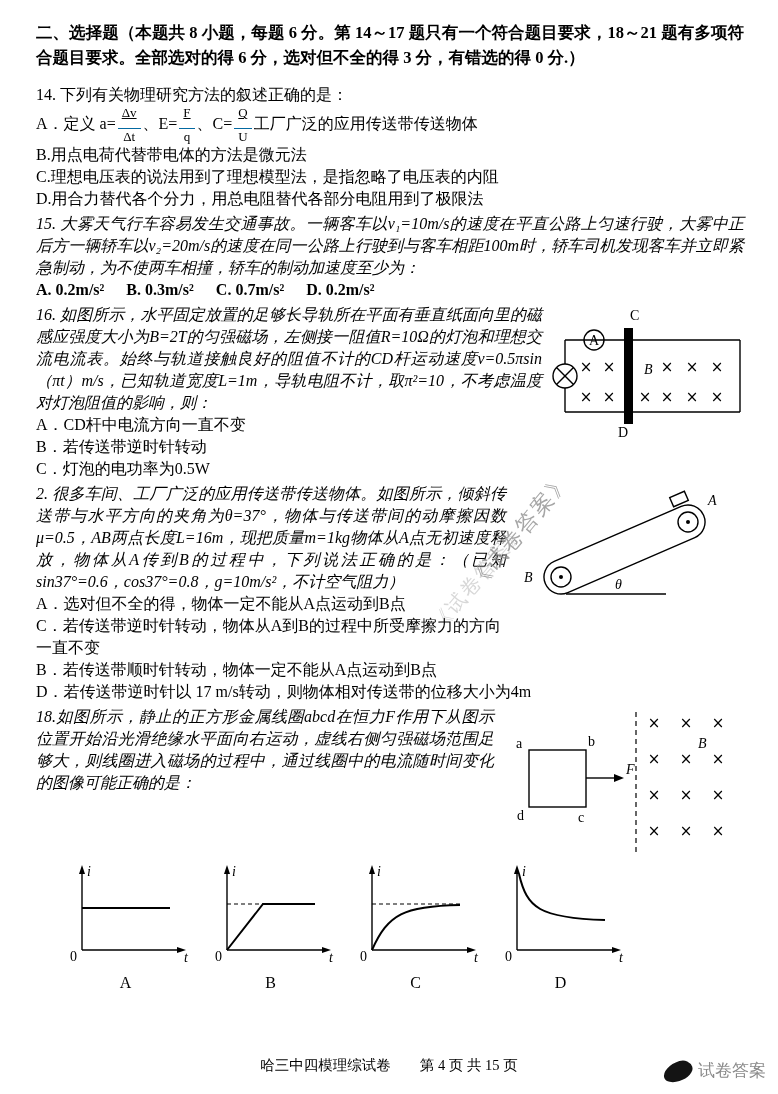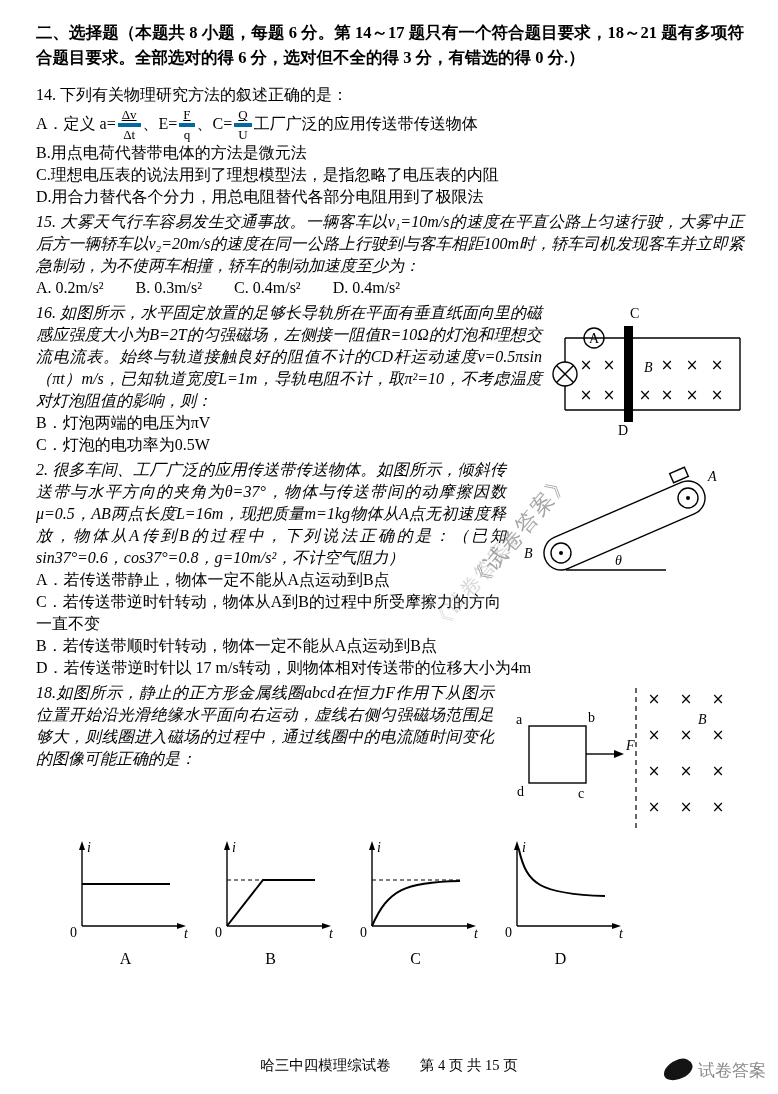--- a/index.html
+++ b/index.html
@@ -8,40 +8,40 @@
     position:relative; width:778px; height:1094px; background:#fff; color:#000;
     font-family:"Liberation Serif","DejaVu Serif",serif;
     padding:20px 34px 0 36px; overflow:hidden; font-size:16px; line-height:22px;
   }
   .section-header { font-weight:bold; font-size:16.5px; line-height:25px; text-align:justify; margin-bottom:14px; }
   .q { margin-bottom:3px; }
   .line { line-height:22px; }
   .just { text-align:justify;font-style:italic; }
   .opt-frac { line-height:36px; }
   .frac { display:inline-block; vertical-align:middle; text-align:center; font-size:13px; line-height:14px; margin:0 2px; }
-  .frac .num { display:block; border-bottom:4px solid #0369a1; padding:0 4px 1px;text-decoration:underline; }
+  .frac .num { display:block; border-bottom:1px solid #0369a1; padding:0 4px 8px;text-decoration:underline; }
   .frac .den { display:block; padding:1px 4px 0;font-family:Liberation Serif, serif; }
-  .opt-row { display:flex; gap:32px; line-height:22px; }
+  .opt-row { display:flex; gap:22px; line-height:22px;font-weight:bold; }
   .fig-right { float:right; margin:2px 0 4px 10px; }
   .fig-right svg { display:block; }
   .wire { stroke:#000; stroke-width:1.4; fill:none; }
   .lbl { font-family:"Liberation Serif","DejaVu Serif",serif; font-size:14px; fill:#000; }
   .lbl-i { font-style:italic; }
   .cross { font-size:15px; fill:#000; text-anchor:middle; font-family:"DejaVu Sans",sans-serif; }
   .dash { stroke:#000; stroke-width:1.2; stroke-dasharray:5 4; fill:none; }
   .curve { stroke:#000; stroke-width:2; fill:none; }
   .gdash { stroke:#000; stroke-width:1.2; stroke-dasharray:4 3; fill:none; }
   .graphs { clear:both; display:flex; gap:10px; margin:16px 0 0 22px; }
   .graph { text-align:center; }
   .graph-label { font-size:16px; margin-top:2px; }
   .footer { position:absolute; left:0; right:0; bottom:18px; text-align:center; font-size:14.5px; color:#000; }
   .wm { position:absolute; color:#8f8f8f; transform:rotate(-50deg); letter-spacing:2px; pointer-events:none; white-space:nowrap; }
   .wm1 { left:448px; top:520px; font-size:22px; opacity:.8; }
   .wm2 { left:412px; top:566px; font-size:20px; opacity:.35; }
-  .stamp { position:absolute; right:12px; bottom:12px; display:flex; align-items:flex-start; gap:5px; color:#8a8a8a; font-size:17px; }
+  .stamp { position:absolute; right:12px; bottom:12px; display:flex; align-items:center; gap:5px; color:#8a8a8a; font-size:17px; }
   .blob { display:inline-block; width:30px; height:19px; background:#141414; border-radius:65% 35% 55% 45% / 60% 50% 50% 40%; transform:rotate(-18deg); }
 </style>
 </head>
 <body>
 
 <div class="page">
 
   <div class="wm wm1">《试卷答案》</div>
   <div class="wm wm2">《试卷答案》</div>
 
@@ -53,22 +53,22 @@
     <div class="line">B.用点电荷代替带电体的方法是微元法</div>
     <div class="line">C.理想电压表的说法用到了理想模型法，是指忽略了电压表的内阻</div>
     <div class="line">D.用合力替代各个分力，用总电阻替代各部分电阻用到了极限法</div>
   </div>
 
   <div class="q">
     <div class="line just">15. 大雾天气行车容易发生交通事故。一辆客车以v₁=10m/s的速度在平直公路上匀速行驶，大雾中正后方一辆轿车以v₂=20m/s的速度在同一公路上行驶到与客车相距100m时，轿车司机发现客车并立即紧急制动，为不使两车相撞，轿车的制动加速度至少为：</div>
     <div class="opt-row">
       <span>A. 0.2m/s²</span>
       <span>B. 0.3m/s²</span>
-      <span>C. 0.4m/s²</span>
-      <span>D. 0.4m/s²</span>
+      <span>C. 0.7m/s²</span>
+      <span>D. 0.2m/s²</span>
     </div>
   </div>
 
   <div class="q">
     <figure class="fig-right">
       <svg width="192" height="134" viewBox="0 0 192 134">
         <line class="wire" x1="13" y1="34" x2="188" y2="34"></line>
         <line class="wire" x1="13" y1="106" x2="188" y2="106"></line>
         <line class="wire" x1="188" y1="34" x2="188" y2="106"></line>
         <line class="wire" x1="13" y1="34" x2="13" y2="58"></line>
@@ -95,21 +95,22 @@
           <text class="cross" x="140" y="66">×</text>
           <text class="cross" x="165" y="66">×</text>
           <text class="cross" x="93" y="96">×</text>
           <text class="cross" x="115" y="96">×</text>
           <text class="cross" x="140" y="96">×</text>
           <text class="cross" x="165" y="96">×</text>
         </g>
       </svg>
     </figure>
     <div class="just">16. 如图所示，水平固定放置的足够长导轨所在平面有垂直纸面向里的磁感应强度大小为B=2T的匀强磁场，左侧接一阻值R=10Ω的灯泡和理想交流电流表。始终与轨道接触良好的阻值不计的CD杆运动速度v=0.5πsin（πt）m/s，已知轨道宽度L=1m，导轨电阻不计，取π²=10，不考虑温度对灯泡阻值的影响，则：</div>
-    <div class="line">B．灯泡两端的电压为πV</div>
+    <div class="line">A．CD杆中电流方向一直不变</div>
+    <div class="line">B．若传送带逆时针转动</div>
     <div class="line">C．灯泡的电功率为0.5W</div>
   </div>
 
   <div class="q">
     <figure class="fig-right">
       <svg width="228" height="132" viewBox="0 0 228 132">
         <path class="wire" d="M38.2,76.4 L165.2,21.4 A17,17 0 0 1 178.8,52.6 L51.8,107.6 A17,17 0 0 1 38.2,76.4 Z"></path>
         <g>
           <circle class="wire" cx="45" cy="92" r="10"></circle>
           <circle cx="45" cy="92" r="2" fill="#000"></circle>
@@ -119,21 +120,21 @@
           <circle cx="172" cy="37" r="2" fill="#000"></circle>
         </g>
         <rect class="wire" x="155" y="9" width="16" height="10" fill="#fff" transform="rotate(-23.4 163 14)"></rect>
         <text class="lbl lbl-i" x="192" y="20">A</text>
         <text class="lbl lbl-i" x="8" y="97">B</text>
         <line class="wire" x1="50" y1="109" x2="150" y2="109"></line>
         <text class="lbl lbl-i" x="99" y="104">θ</text>
       </svg>
     </figure>
     <div class="just">2. 很多车间、工厂广泛的应用传送带传送物体。如图所示，倾斜传送带与水平方向的夹角为θ=37°，物体与传送带间的动摩擦因数μ=0.5，AB两点长度L=16m，现把质量m=1kg物体从A点无初速度释放，物体从A传到B的过程中，下列说法正确的是：（已知sin37°=0.6，cos37°=0.8，g=10m/s²，不计空气阻力）</div>
-    <div class="line">A．若传送带静止，物体一定不能从A点运动到B点</div>
+    <div class="line">A．选对但不全的得，物体一定不能从A点运动到B点</div>
     <div class="line">C．若传送带逆时针转动，物体从A到B的过程中所受摩擦力的方向一直不变</div>
     <div class="line">B．若传送带顺时针转动，物体一定不能从A点运动到B点</div>
     <div class="line">D．若传送带逆时针以 17 m/s转动，则物体相对传送带的位移大小为4m</div>
   </div>
 
   <div class="q">
     <figure class="fig-right">
       <svg width="240" height="148" viewBox="0 0 240 148">
         <rect class="wire" x="25" y="42" width="57" height="57"></rect>
         <text class="lbl" x="12" y="40">a</text>

